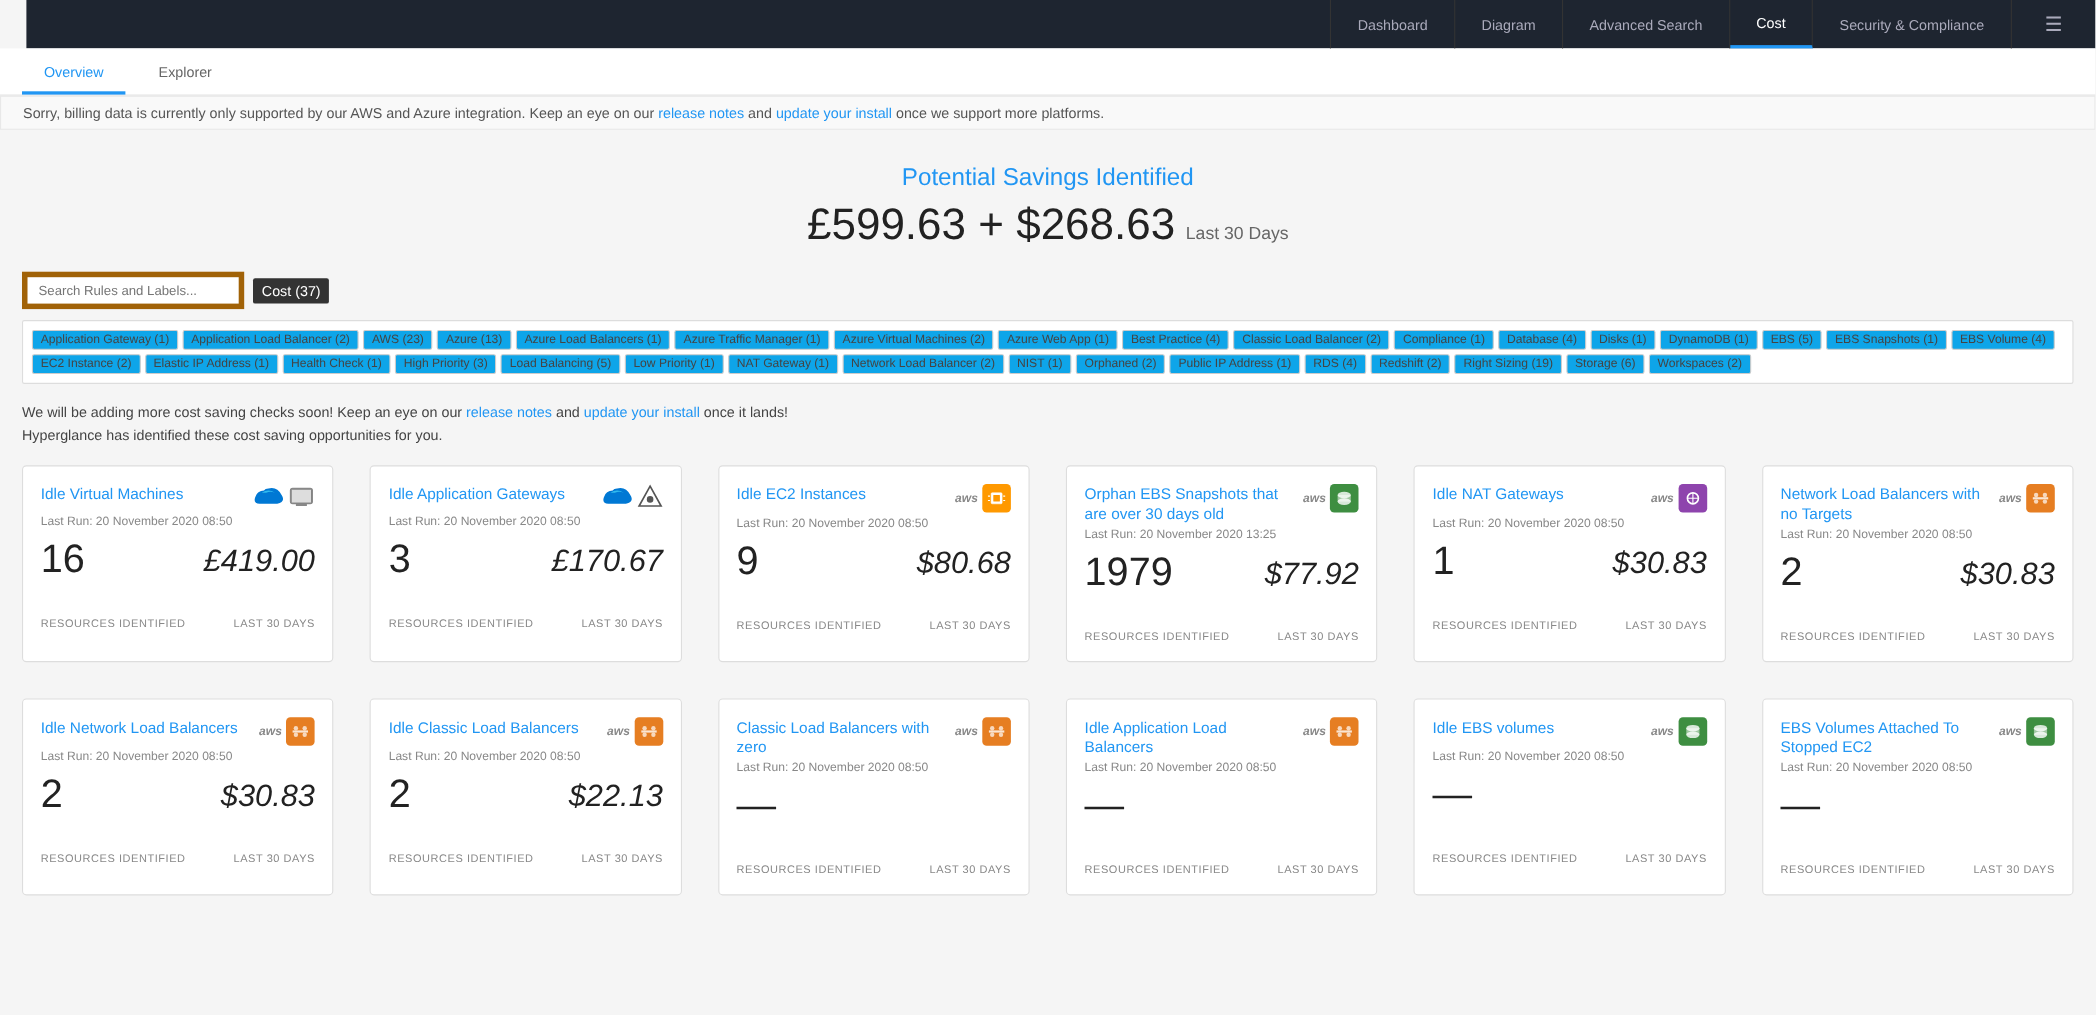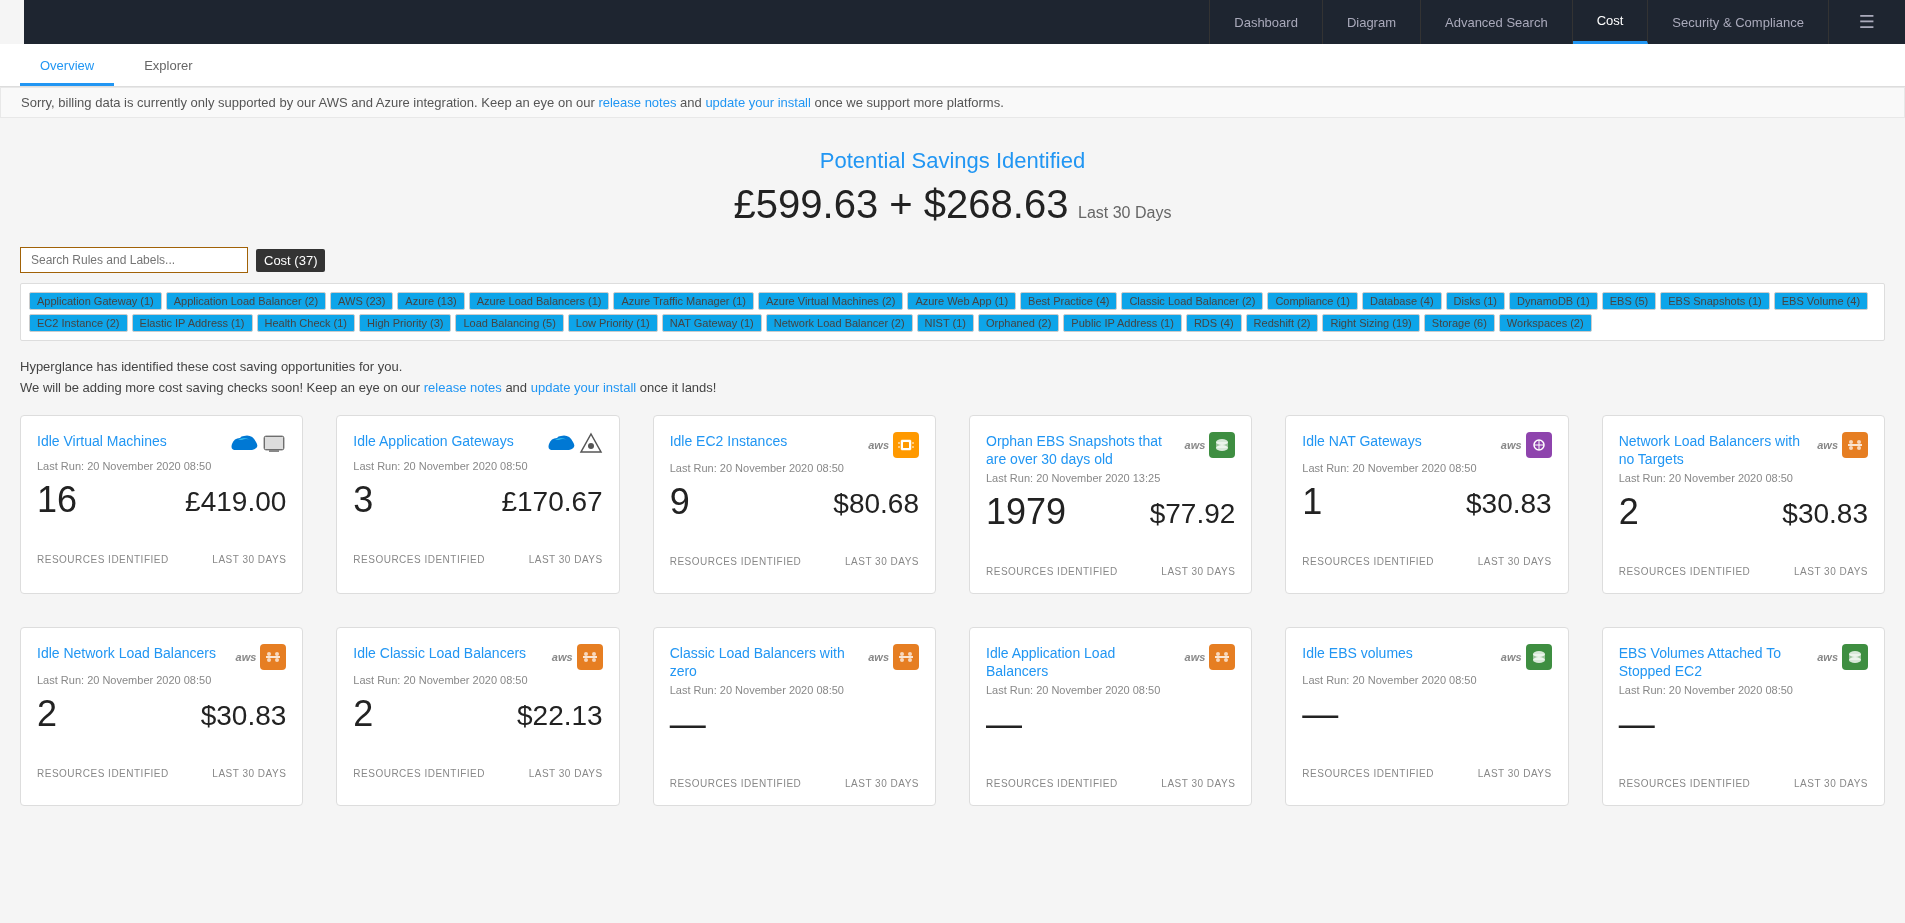--- a/index.html
+++ b/index.html
@@ -99,24 +99,24 @@
     }
 
     
     .search-filter-row {
       display: flex;
       align-items: center;
       gap: 8px;
       margin-bottom: 10px;
     }
     .search-input {
-      border: 1px solid #a16207;
+      border: 5px solid #a16207;
       padding: 5px 10px;
       font-size: 12px;
-      width: 228px;
+      width: 202px;
       outline: none;
       color: #555;
     }
     .cost-badge {
       background: #333;
       color: #fff;
       padding: 4px 8px;
       font-size: 13px;
       border-radius: 2px;
     }
@@ -203,20 +203,21 @@
       font-size: 36px;
       font-weight: 300;
       color: #222;
       line-height: 1;
     }
     .card-amount {
       font-size: 28px;
       font-weight: 300;
       color: #222;
       text-align: right;
+      font-style: italic;
     }
     .card-labels {
       display: flex;
       justify-content: space-between;
     }
     .card-label {
       font-size: 10px;
       color: #888;
       letter-spacing: 0.5px;
       text-transform: uppercase;
@@ -291,24 +292,24 @@
       <span class="filter-tag">Orphaned (2)</span>
       <span class="filter-tag">Public IP Address (1)</span>
       <span class="filter-tag">RDS (4)</span>
       <span class="filter-tag">Redshift (2)</span>
       <span class="filter-tag">Right Sizing (19)</span>
       <span class="filter-tag">Storage (6)</span>
       <span class="filter-tag">Workspaces (2)</span>
     </div>
 
   <div class="description-text">
-    <div>Hyperglance has identified these cost saving opportunities for you.</div>
     <div>
       <span>We will be adding more cost saving checks soon! Keep an eye on our </span><a>release notes</a><span> and </span><a>update your install</a><span> once it lands!</span>
     </div>
+    <div>Hyperglance has identified these cost saving opportunities for you.</div>
   </div>
 
   <div class="cards-grid" id="cards-grid">
   <div class="card">
     <div class="card-header">
       <div class="card-title">Idle Virtual Machines</div>
       <div class="card-icons">
 
       <div style="display:flex;align-items:center;gap:4px">
         <svg width="28" height="20" viewBox="0 0 28 20">

